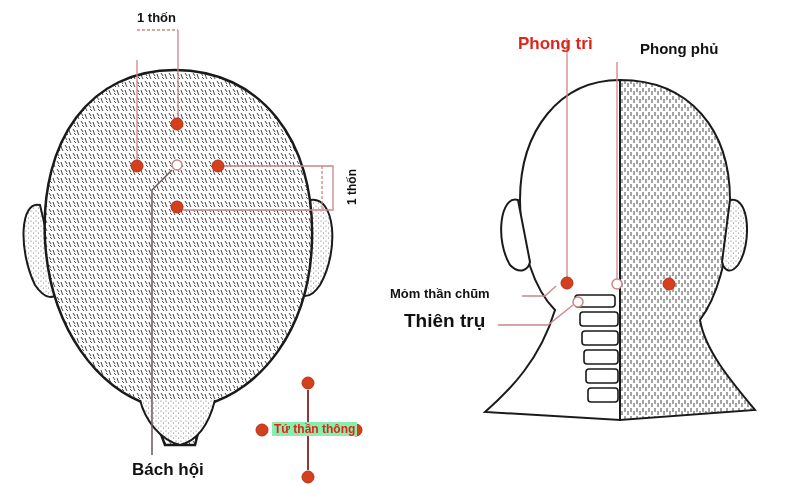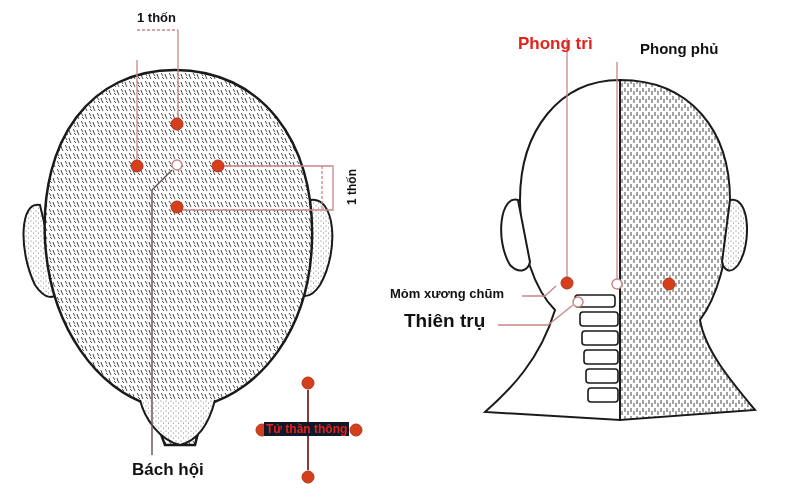--- a/index.html
+++ b/index.html
@@ -88,18 +88,18 @@
     <circle cx="567" cy="283" r="6" fill="#d4401c" stroke="#b5301a"></circle>
     <circle cx="617" cy="284" r="5" fill="#fff" stroke="#c9878a" stroke-width="1.5"></circle>
     <circle cx="578" cy="302" r="5" fill="#fff" stroke="#c9878a" stroke-width="1.5"></circle>
     <circle cx="669" cy="284" r="6" fill="#d4401c" stroke="#b5301a"></circle>
   </g>
 </svg>
 
 <div class="lbl" style="left:137px;top:10px;font-size:13px;">1 thốn</div>
 <div class="lbl" style="left:332px;top:178px;font-size:12px;transform:rotate(-90deg);transform-origin:left top;top:205px;left:345px;">1 thốn</div>
 <div class="lbl" style="left:132px;top:460px;font-size:17px;">Bách hội</div>
-<div class="lbl red" style="left:264px;top:422px;font-size:12px;background:#0f172a;padding:0 2px;">Tứ thần thông</div>
+<div class="lbl red" style="left:272px;top:422px;font-size:12px;background:#86efac;padding:0 2px;">Tứ thần thông</div>
 
 <div class="lbl red" style="left:518px;top:6px;font-size:17px;margin-top:28px;">Phong trì</div>
 <div class="lbl" style="left:612px;top:40px;font-size:15px;margin-left:28px;">Phong phủ</div>
-<div class="lbl" style="left:390px;top:286px;font-size:13px;">Mỏm xương chũm</div>
+<div class="lbl" style="left:390px;top:286px;font-size:13px;">Mỏm thần chũm</div>
 <div class="lbl" style="left:404px;top:310px;font-size:19px;">Thiên trụ</div>
 
 </body></html>

